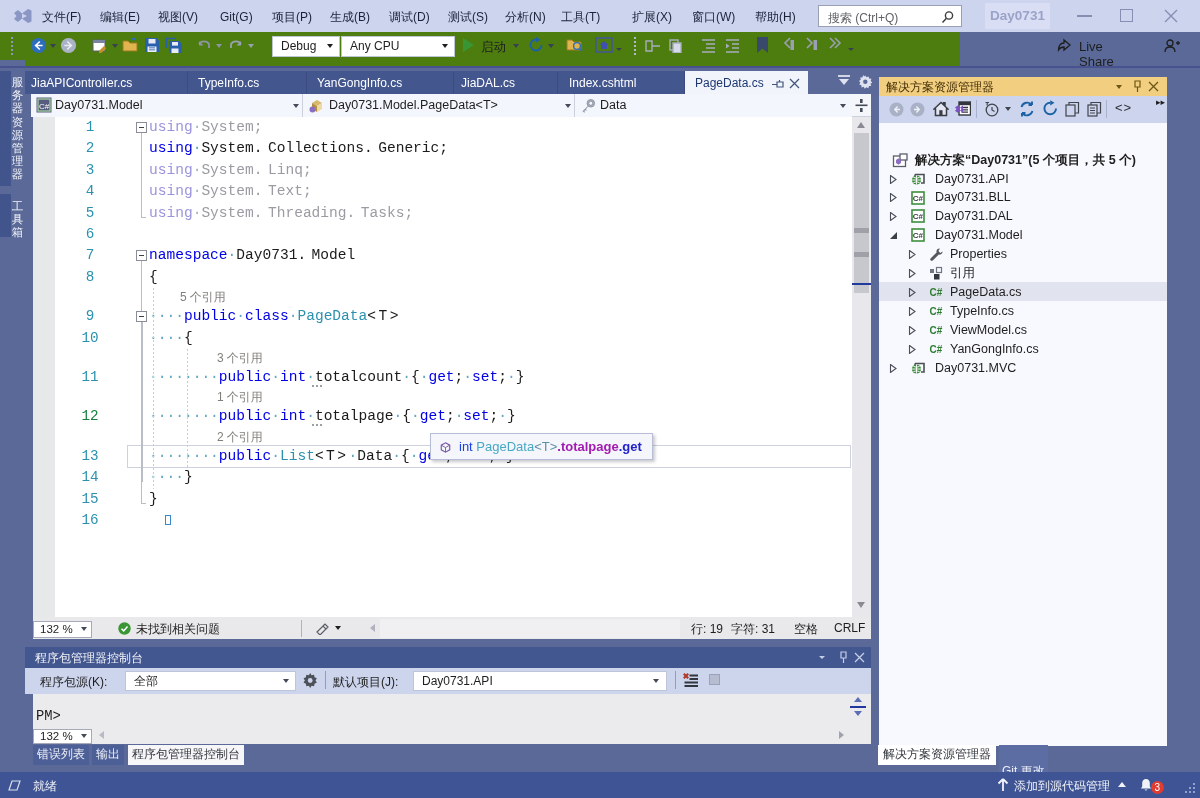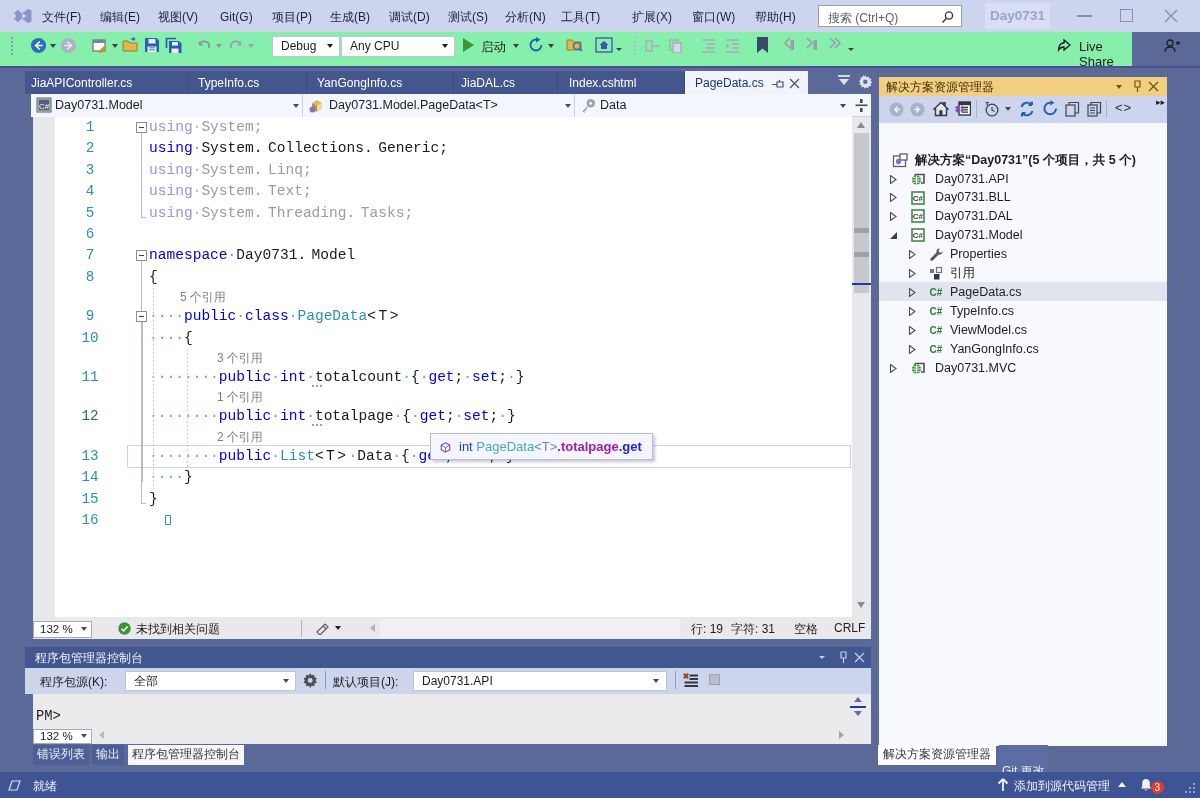--- a/index.html
+++ b/index.html
@@ -51,21 +51,21 @@
         </svg>
   </div>
   <div class="abs" style="left:985px;top:3px;width:65px;height:26px;background:#d9def4;color:#9aa3c8;font-size:13.5px;font-weight:bold;line-height:26px;text-align:center;">Day0731</div>
   <div class="abs" style="left:1077px;top:15px;width:15px;height:1.5px;background:#868fb2;"></div>
   <div class="abs" style="left:1120px;top:9px;width:13px;height:13px;border:1.2px solid #868fb2;box-sizing:border-box;"></div>
   <svg class="abs" style="left:1164px;top:9px" width="14" height="14" viewBox="0 0 14 14">
         <path d="M1 1 L13 13 M13 1 L1 13" stroke="#868fb2" stroke-width="1.4"></path>
       </svg>
 </div>
 
-<div class="abs" id="toolbar" style="left:0;top:32px;width:1132px;height:34px;background:#86efac;">
+<div class="abs" id="toolbar" style="left:0;top:32px;width:960px;height:34px;background:#4d7c0f;">
   <div class="abs" style="left:11px;top:5px;width:2px;height:18px;background:repeating-linear-gradient(#8d97bb 0 2px,transparent 2px 4px);"></div>
   <svg class="abs" style="left:30px;top:5px" width="17" height="17" viewBox="0 0 17 17">
         <circle cx="8.5" cy="8.5" r="7.6" fill="#2c6dbd"></circle>
         <path d="M9.8 4.5 L5.6 8.5 L9.8 12.5 M5.6 8.5 L12.6 8.5" stroke="#fff" stroke-width="1.6" fill="none"></path>
       </svg>
   <div class="da" style="left:50px;top:12px;border-top-color:#37414f;"></div>
   <svg class="abs" style="left:60px;top:5px" width="17" height="17" viewBox="0 0 17 17">
         <circle cx="8.5" cy="8.5" r="7.6" fill="#aab2c5"></circle>
         <path d="M7.2 4.5 L11.4 8.5 L7.2 12.5 M11.4 8.5 L4.4 8.5" stroke="#e9ecf3" stroke-width="1.6" fill="none"></path>
       </svg>
@@ -165,20 +165,26 @@
   <div class="abs" style="left:1079px;top:7px;font-size:13px;color:#1e1e1e;">Live Share</div>
   <svg class="abs" style="left:1163px;top:6px" width="18" height="16" viewBox="0 0 18 16">
         <circle cx="7" cy="5" r="3" fill="none" stroke="#1e1e1e" stroke-width="1.3"></circle>
         <path d="M2 14 C2 10.5 4 9 7 9 C10 9 12 10.5 12 14" fill="none" stroke="#1e1e1e" stroke-width="1.3"></path>
         <path d="M13 5 L17 5 M15 3 L15 7" stroke="#1e1e1e" stroke-width="1.3"></path>
       </svg>
 </div>
 
 <div class="abs" style="left:0;top:66px;width:1200px;height:2px;background:#47528e;z-index:6;"></div>
 
+<div class="abs" id="leftstrip" style="left:0;top:60px;width:25px;height:716px;background:#5a6998;">
+  <div class="abs" style="left:0;top:11px;width:11px;height:115px;background:#41548b;"></div>
+  <div class="abs" style="left:11px;top:16px;width:13px;color:#f0f2f8;font-size:11.5px;line-height:13.2px;text-align:center;word-break:break-all;">服务器资源管理器</div>
+  <div class="abs" style="left:0;top:134px;width:11px;height:43px;background:#41548b;"></div>
+  <div class="abs" style="left:11px;top:140px;width:13px;color:#f0f2f8;font-size:11.5px;line-height:13.2px;text-align:center;word-break:break-all;">工具箱</div>
+</div>
 
 <div class="abs" id="tabs" style="left:25px;top:68px;width:846px;height:26px;background:#5a6998;">
   <div class="tab" style="left:0;width:163px;padding-left:6px;">JiaAPIController.cs</div>
   <div class="tab" style="left:163px;width:119px;">TypeInfo.cs</div>
   <div class="tab" style="left:282px;width:147px;">YanGongInfo.cs</div>
   <div class="tab" style="left:429px;width:104px;padding-left:7px;">JiaDAL.cs</div>
   <div class="tab" style="left:533px;width:127px;padding-left:11px;">Index.cshtml</div>
   <div class="tab" style="left:660px;width:123px;background:#f2f4fb;color:#1c3771;border-right:none;">PageData.cs
     <svg class="abs" style="left:86px;top:6px" width="13" height="13" viewBox="0 0 13 13">
           <path d="M5 1 L10 1 L10 7 L5 7 Z M5 7 L10 7 M7.5 7 L7.5 12 M3 4.5 L5 4.5" stroke="#42567e" stroke-width="1.2" fill="none" transform="rotate(90 6.5 6.5)"></path>

